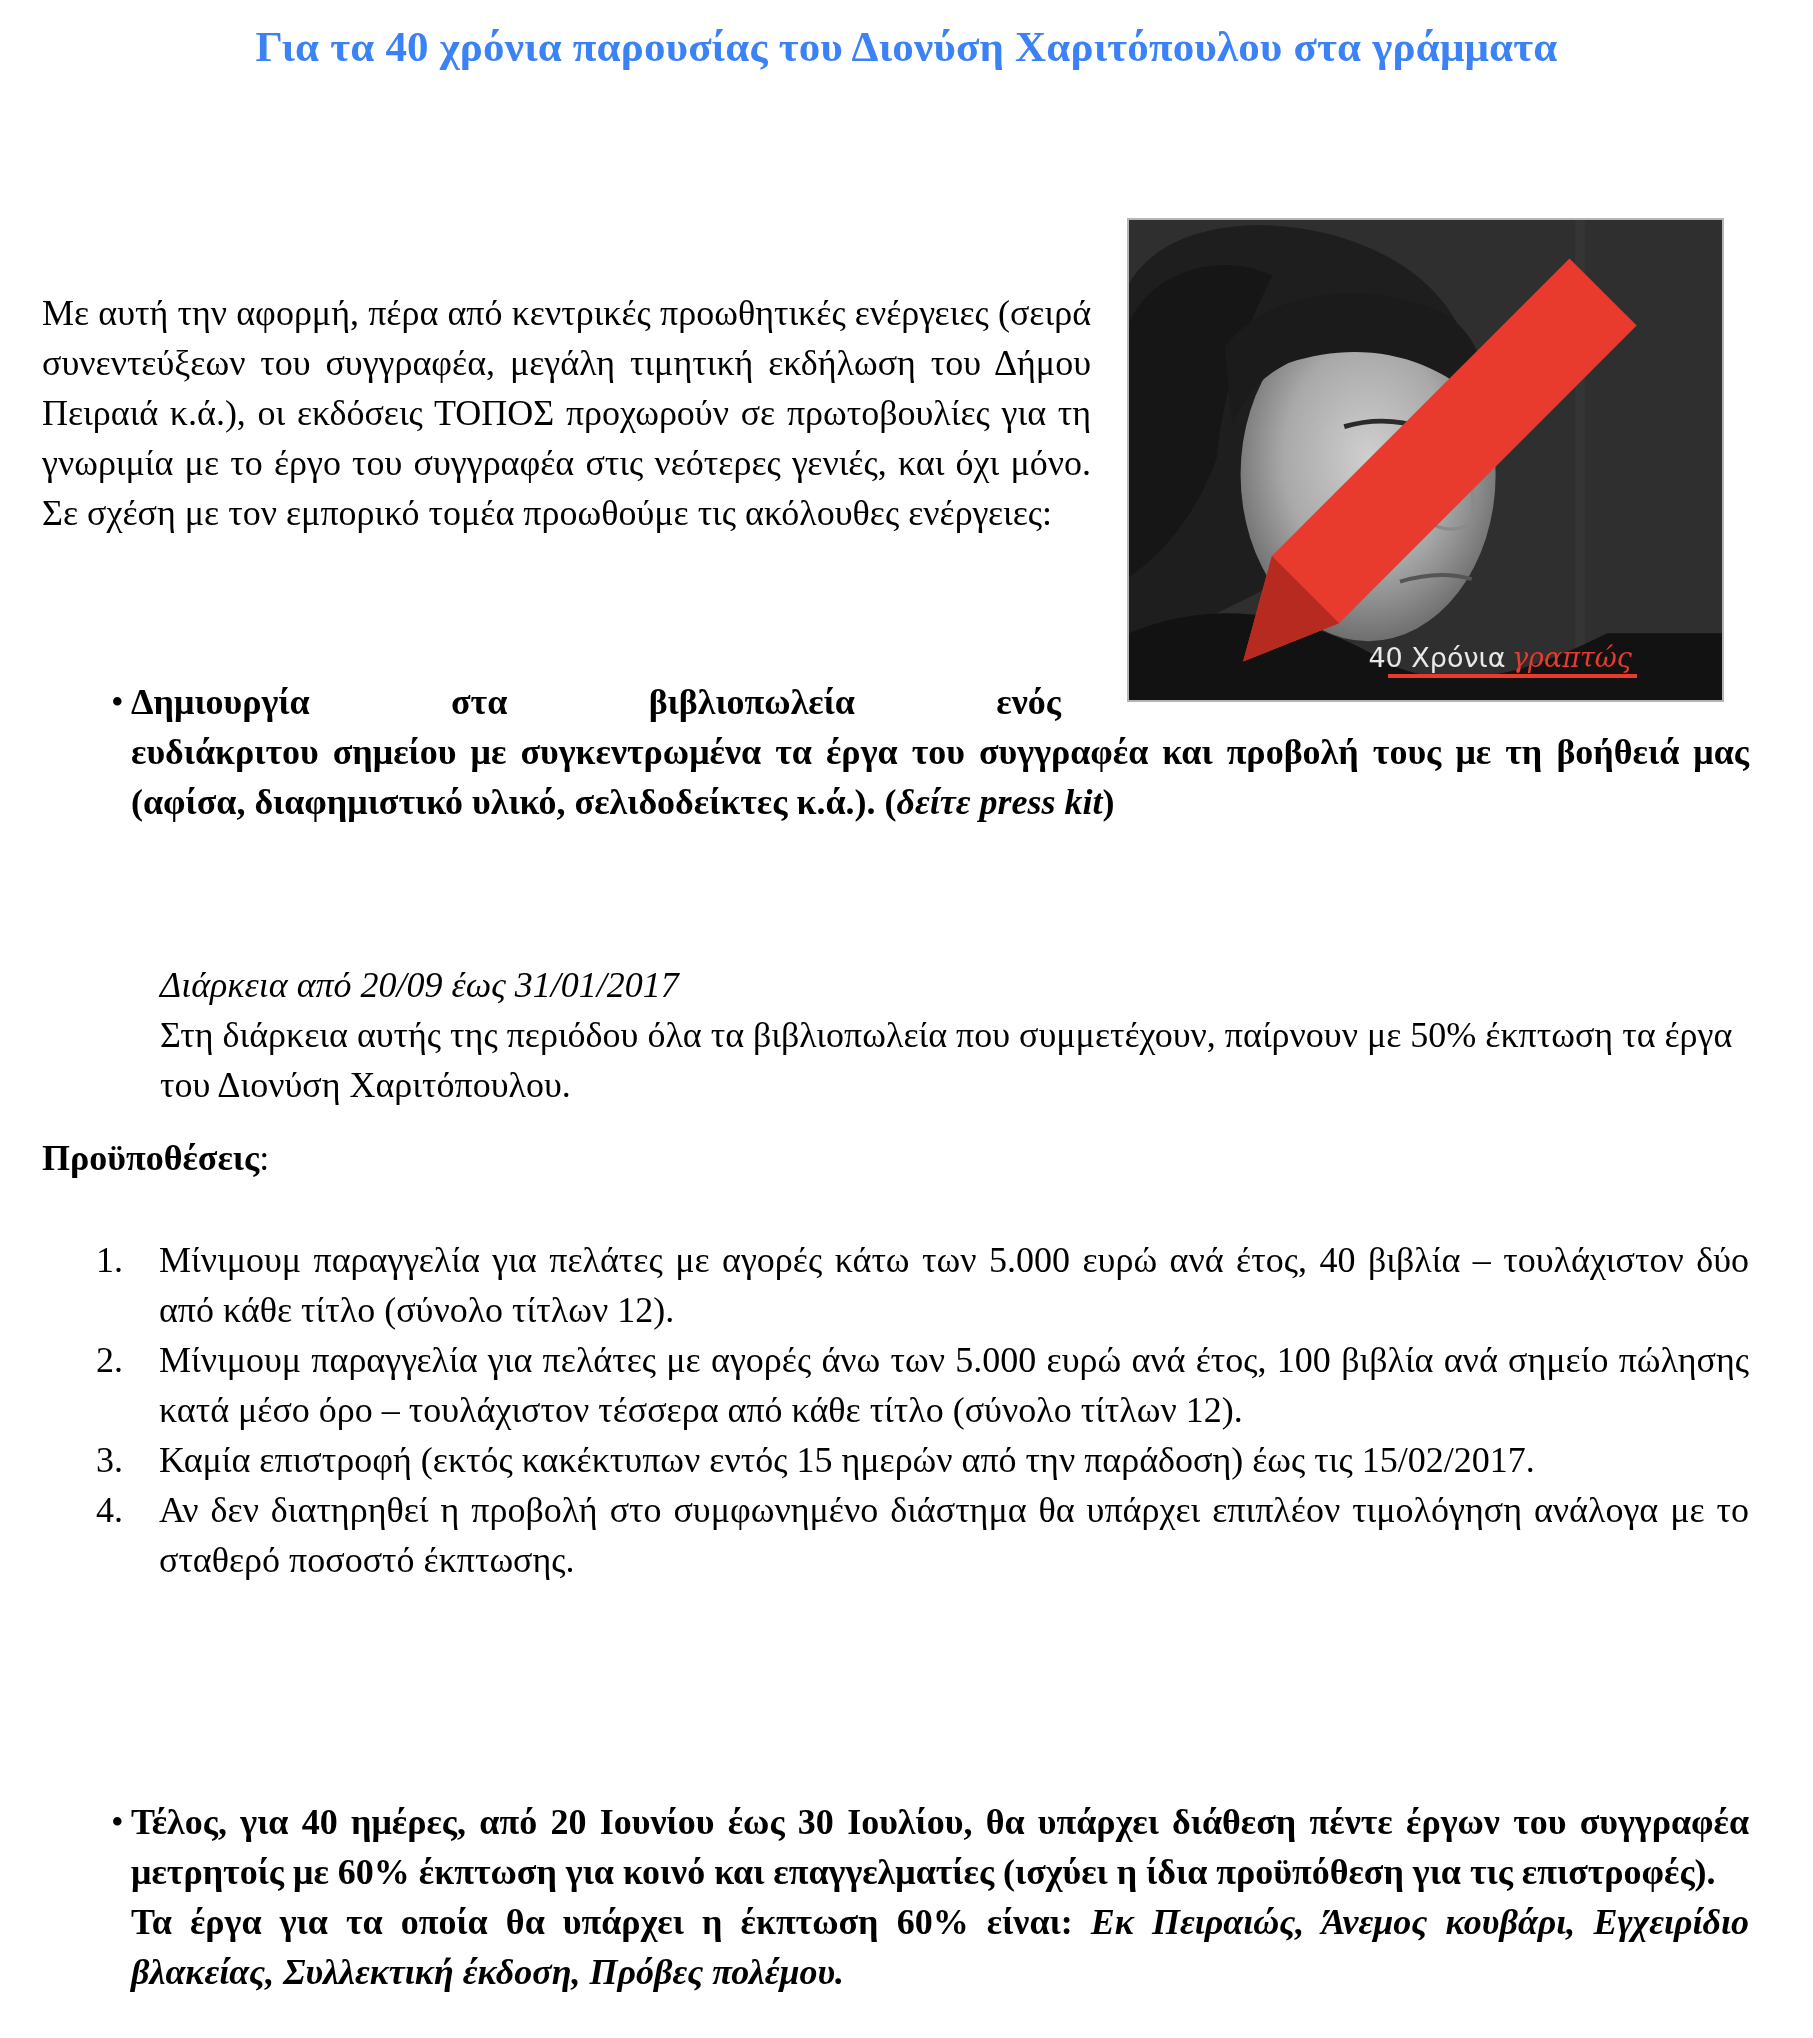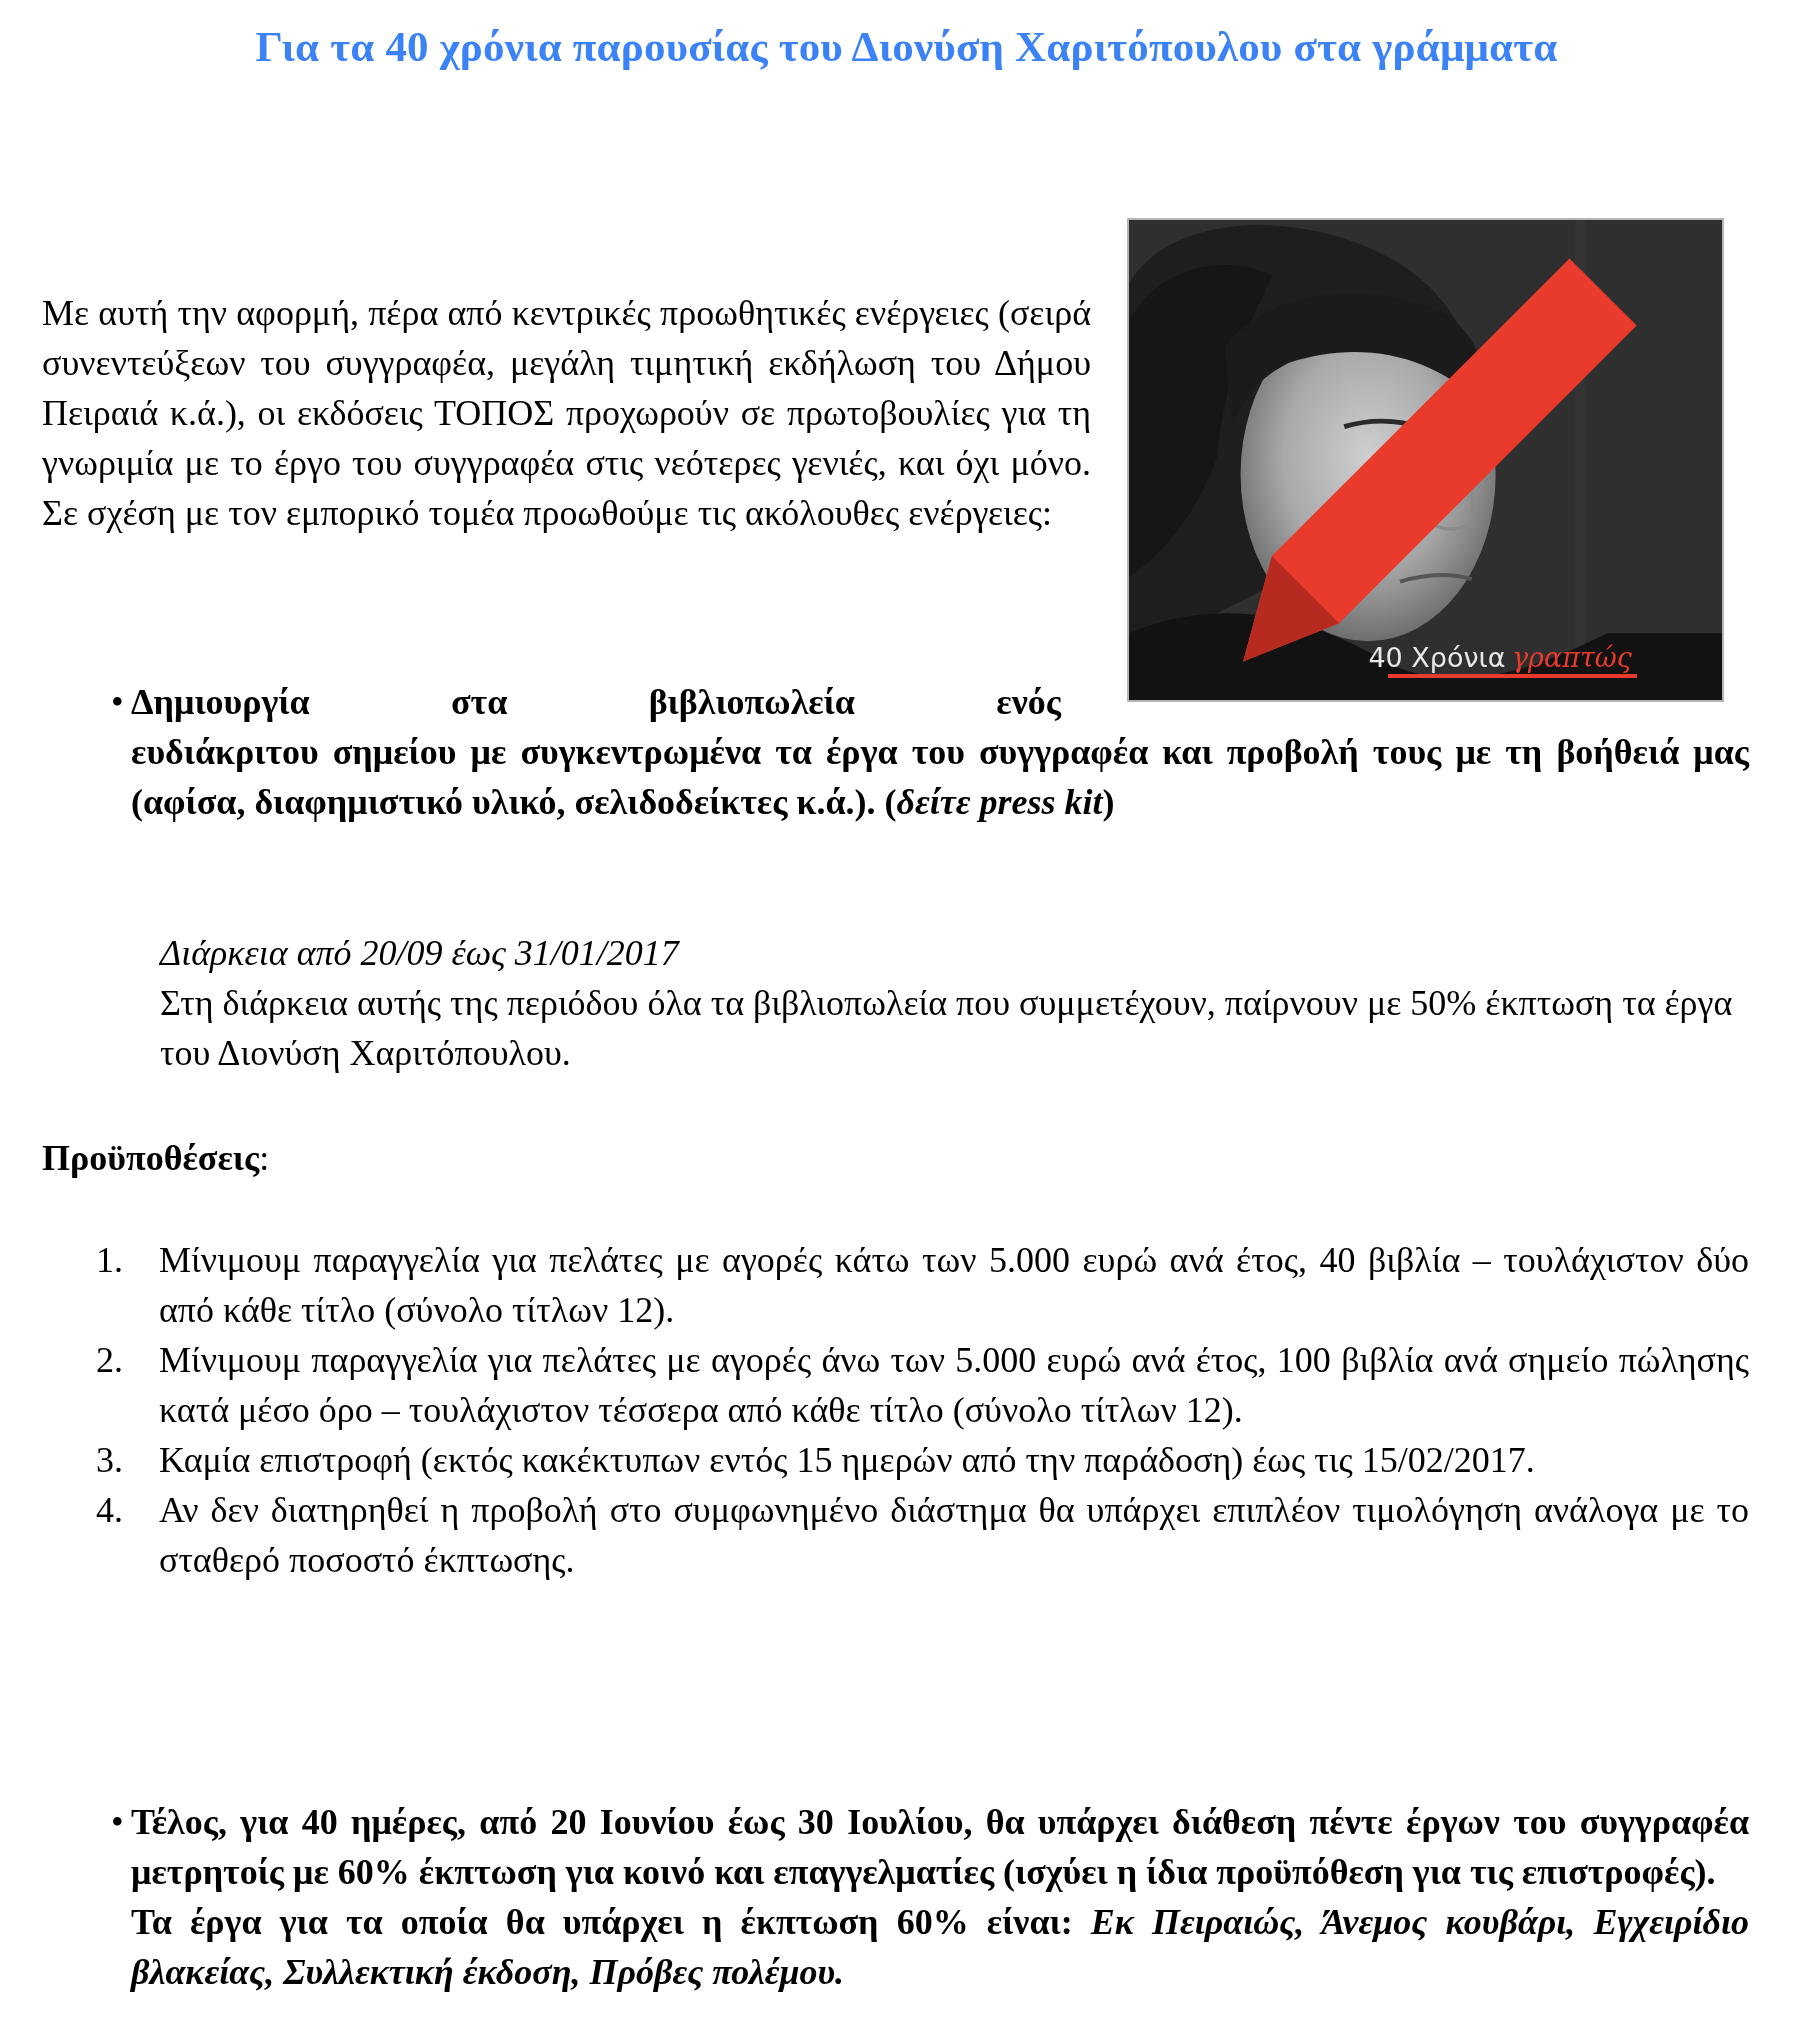--- a/index.html
+++ b/index.html
@@ -34,21 +34,21 @@
   }
   .caption .accent { color: #e83a2d; font-family: "DejaVu Serif", serif; font-style: italic; margin-left: 6.4px; }
   .caption-line { position: absolute; right: 85px; bottom: 22.5px; width: 249px; height: 3.2px; background: #e83a2d; }
   .pencil { position: absolute; right: 47px; bottom: 24px; width: 40px; height: 40px; }
   .bullet-block { position: absolute; left: 111px; width: 1638px; }
   .bullet-dot { position: absolute; left: 0; top: 0; font-size: 36px; line-height: 50px; }
   .bullet-text {
     margin-left: 20px; font-size: 36px; line-height: 50px; text-align: justify; font-weight: bold;
   }
   .b1 { top: 677px; }
-  .duration { position: absolute; left: 160px; top: 928px; width: 1590px; font-size: 36px; line-height: 50px; text-align: left; }
+  .duration { position: absolute; left: 160px; top: 960px; width: 1590px; font-size: 36px; line-height: 50px; text-align: left; }
   .duration .d-label { font-style: italic; display: block; }
   .conditions-heading { position: absolute; left: 42px; top: 1133px; font-size: 36px; line-height: 50px; }
   .conditions-heading b { font-weight: bold; }
   .numlist { position: absolute; left: 96px; top: 1235px; width: 1653px; margin: 0; padding: 0; list-style: none; }
   .numlist li { position: relative; padding-left: 63px; font-size: 36px; line-height: 50px; text-align: justify; }
   .numlist li .num { position: absolute; left: 0; top: 0; }
   .b2 { top: 1797px; }
   .it { font-style: italic; }
 </style>
 </head>

